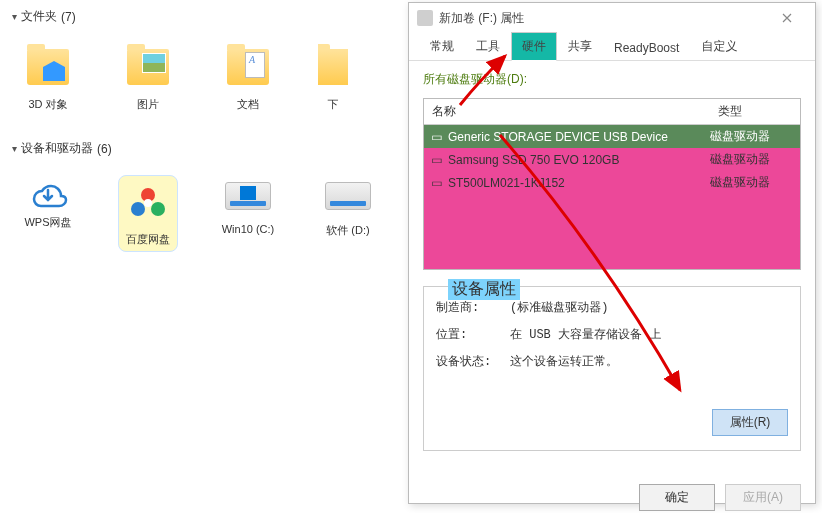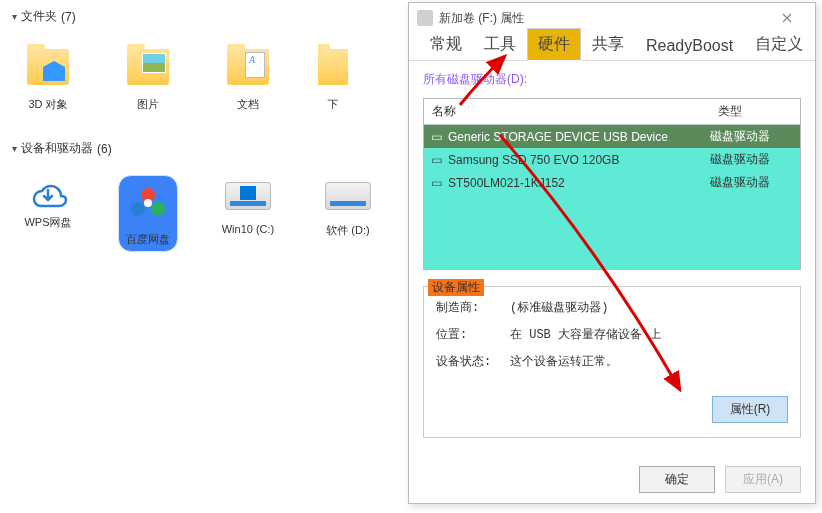--- a/index.html
+++ b/index.html
@@ -39,54 +39,54 @@
 
 
 .cloud-icon { width: 46px; height: 34px; display: flex; align-items: center; justify-content: center; }
 .cloud-svg { width: 42px; height: 32px; }
 .baidu-icon { width: 46px; height: 46px; display: flex; align-items: center; justify-content: center; }
 .baidu-svg { width: 40px; height: 40px; }
 .drive-icon { width: 50px; height: 42px; display: flex; align-items: center; justify-content: center; }
 .drive-box { width: 46px; height: 28px; background: linear-gradient(to bottom, #f2f2f2, #d8d8d8); border: 1px solid #bbb; border-radius: 3px; position: relative; }
 .drive-box::after { content: ""; position: absolute; bottom: 3px; left: 4px; right: 4px; height: 5px; background: #3388dd; border-radius: 1px; }
 .drive-box.win::before { content: ""; position: absolute; top: 3px; left: 50%; transform: translateX(-50%); width: 16px; height: 14px; background: #0078d7; }
-.selected-bg { background: #3b82f6; border-radius: 13px; padding: 4px; border: 1px solid #cce4ff; }
+.selected-bg { background: #fef9c3; border-radius: 8px; padding: 4px; border: 1px solid #cce4ff; }
 
 
 .dialog { position: absolute; top: 2px; left: 408px; width: 408px; height: 502px; background: #fff; border: 1px solid #bbb; box-shadow: 2px 2px 8px rgba(0,0,0,0.15); display: flex; flex-direction: column; }
 .dlg-title { height: 30px; display: flex; align-items: center; padding: 0 8px; font-size: 12px; color: #444; }
 .dlg-title .ticon { width: 16px; height: 16px; background: #cfcfcf; border-radius: 2px; margin-right: 6px; }
 .dlg-close { margin-left: auto; width: 40px; height: 30px; display: flex; align-items: center; justify-content: center; color: #888; cursor: pointer; }
 
 .tabs { display: flex; border-bottom: 1px solid #ddd; height: 28px; align-items: flex-end; padding-left: 10px; }
-.tab { padding: 5px 10px; font-size: 16px; color: #444; border: 1px solid transparent; border-bottom: none; cursor: pointer; }
-.tab.active { border: 1px solid #ccc; border-bottom: 1px solid #fff; background: #eab308; position: relative; top: 1px; }
+.tab { padding: 5px 10px; font-size: 12px; color: #444; border: 1px solid transparent; border-bottom: none; cursor: pointer; }
+.tab.active { border: 1px solid #ccc; border-bottom: 1px solid #fff; background: #14b8a6; position: relative; top: 1px; }
 
 .dlg-body { padding: 10px 14px; flex: 1; display: flex; flex-direction: column; gap: 10px; }
-.body-label { font-size: 12px; color: #8b5cf6; }
-
-.drivelist { border: 1px solid #bbb; background: #5eead4; height: 172px; overflow: hidden; }
+.body-label { font-size: 12px; color: #4d7c0f; }
+
+.drivelist { border: 1px solid #bbb; background: #ec4899; height: 172px; overflow: hidden; }
 .drivelist-head { display: flex; background: #fff; border-bottom: 1px solid #ccc; }
 .drivelist-head > div { padding: 4px 8px; font-size: 12px; color: #333; }
 .col-name { flex: 1; }
 .col-type { width: 90px; }
 .dl-row { display: flex; font-size: 12px; padding: 3px 6px; gap: 4px; align-items: center; }
 .dl-row.sel { background: #5a8a5a; color: #fff; }
 .dl-row .bullet { width: 14px; display: inline-block; text-align: center; }
 .dl-row .n { flex: 1; }
 .dl-row .t { width: 84px; }
 
 .group-box { border: 1px solid #ccc; padding: 12px 12px 14px 12px; position: relative; margin-top: 6px; }
-.group-title { position: absolute; top: -8px; left: 4px; background: #f97316; padding: 0 4px; font-size: 12px; color: #333; }
+.group-title { position: absolute; top: -8px; left: 24px; background: #7dd3fc; padding: 0 4px; font-size: 16px; color: #333; }
 .prop-row { display: flex; gap: 18px; margin-bottom: 10px; font-size: 12px; font-family: Liberation Mono, monospace; }
 .prop-row .k { width: 56px; color: #333; }
 .prop-row .v { color: #333; }
 .prop-btn-row { text-align: right; margin-top: 26px; }
 
-.btn { display: inline-block; min-width: 76px; padding: 4px 12px; background: #f2f2f2; border: 1px solid #aaa; font-size: 12px; text-align: center; cursor: pointer; }
+.btn { display: inline-block; min-width: 76px; padding: 4px 12px; background: #f2f2f2; border: 1px solid #aaa; font-size: 12px; text-align: center; cursor: pointer; margin-top: 13px; }
 .btn.highlight { background: #cfe3f6; border: 1px solid #7fb0e0; }
 .btn.disabled { color: #aaa; border-color: #ccc; cursor: default; }
 
 .dlg-footer { padding: 10px 14px; display: flex; gap: 10px; justify-content: flex-end; border-top: none; }
 
 
 .arrow { position: absolute; pointer-events: none; }
 </style>
 </head>
 <body>

